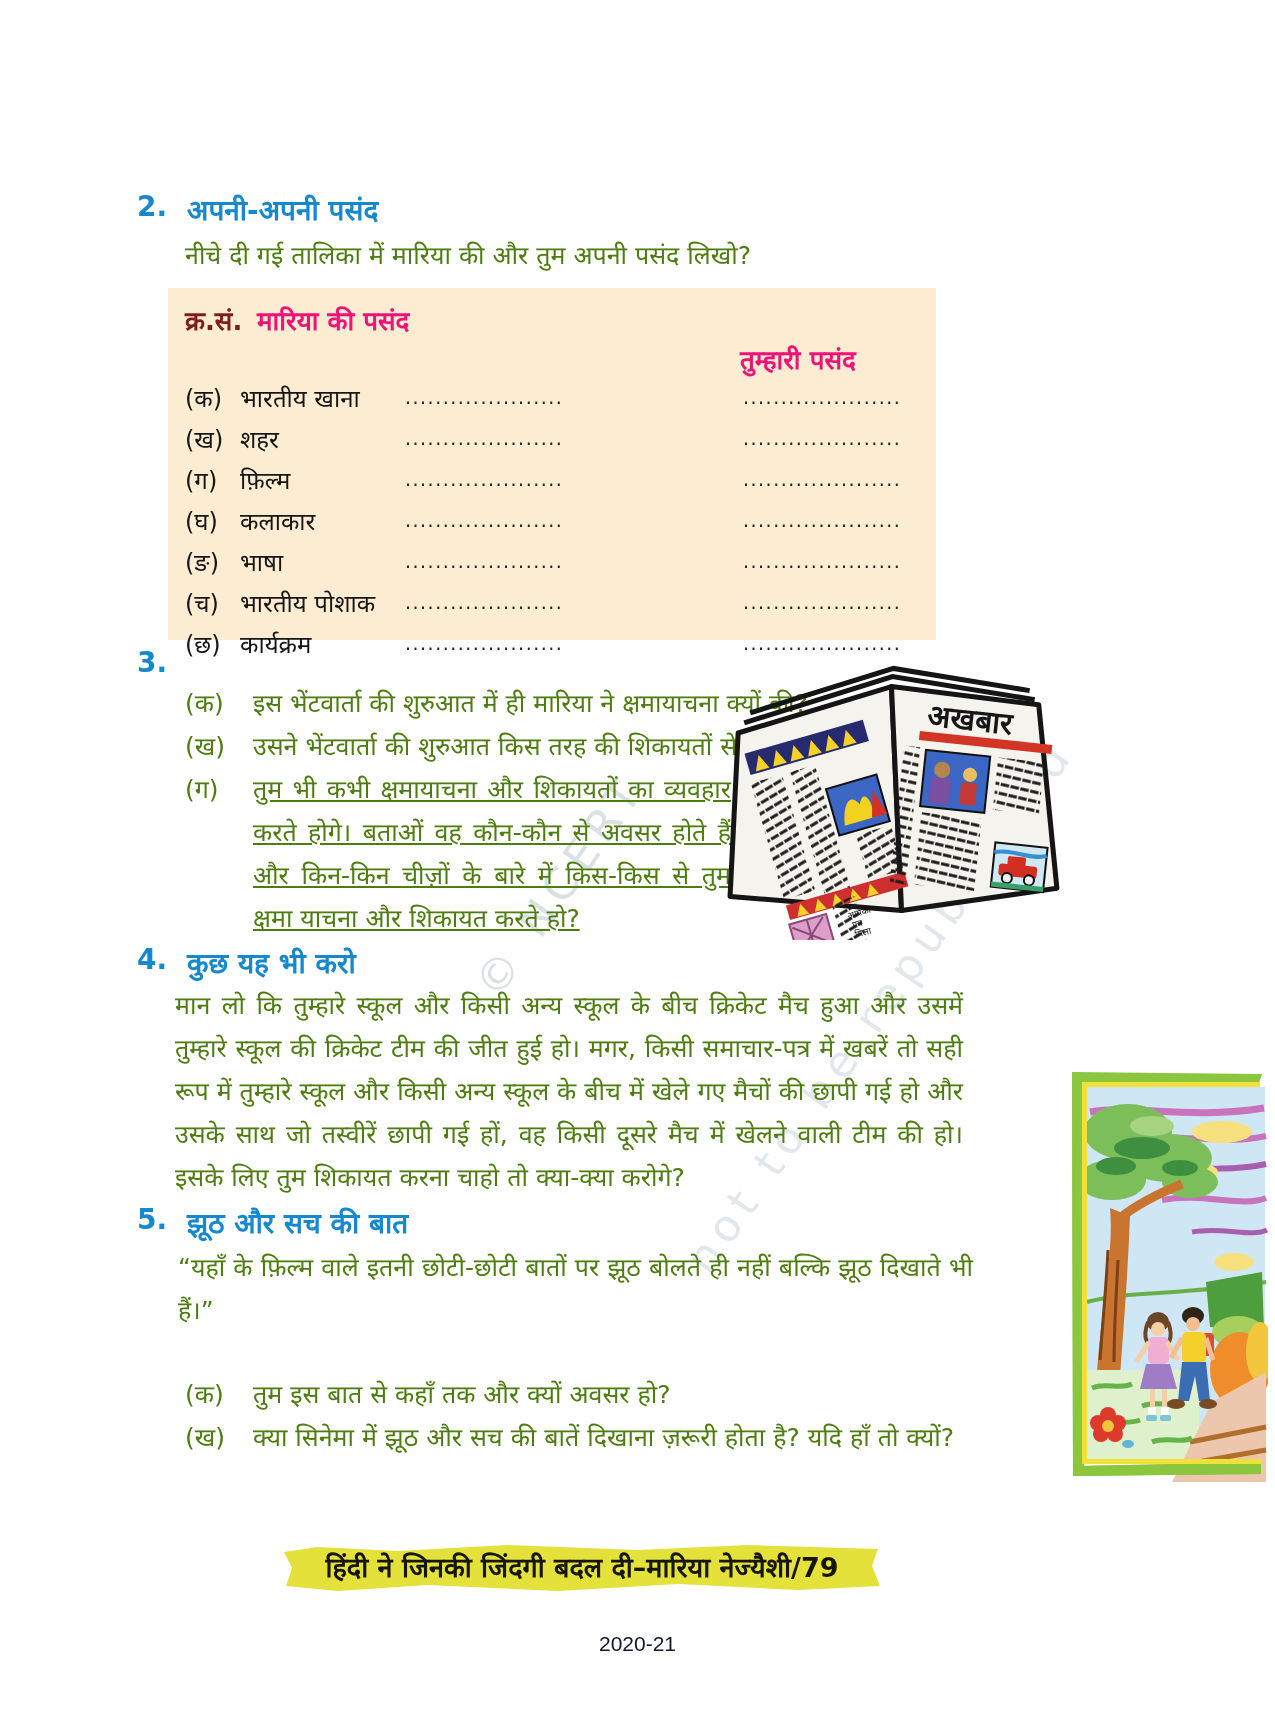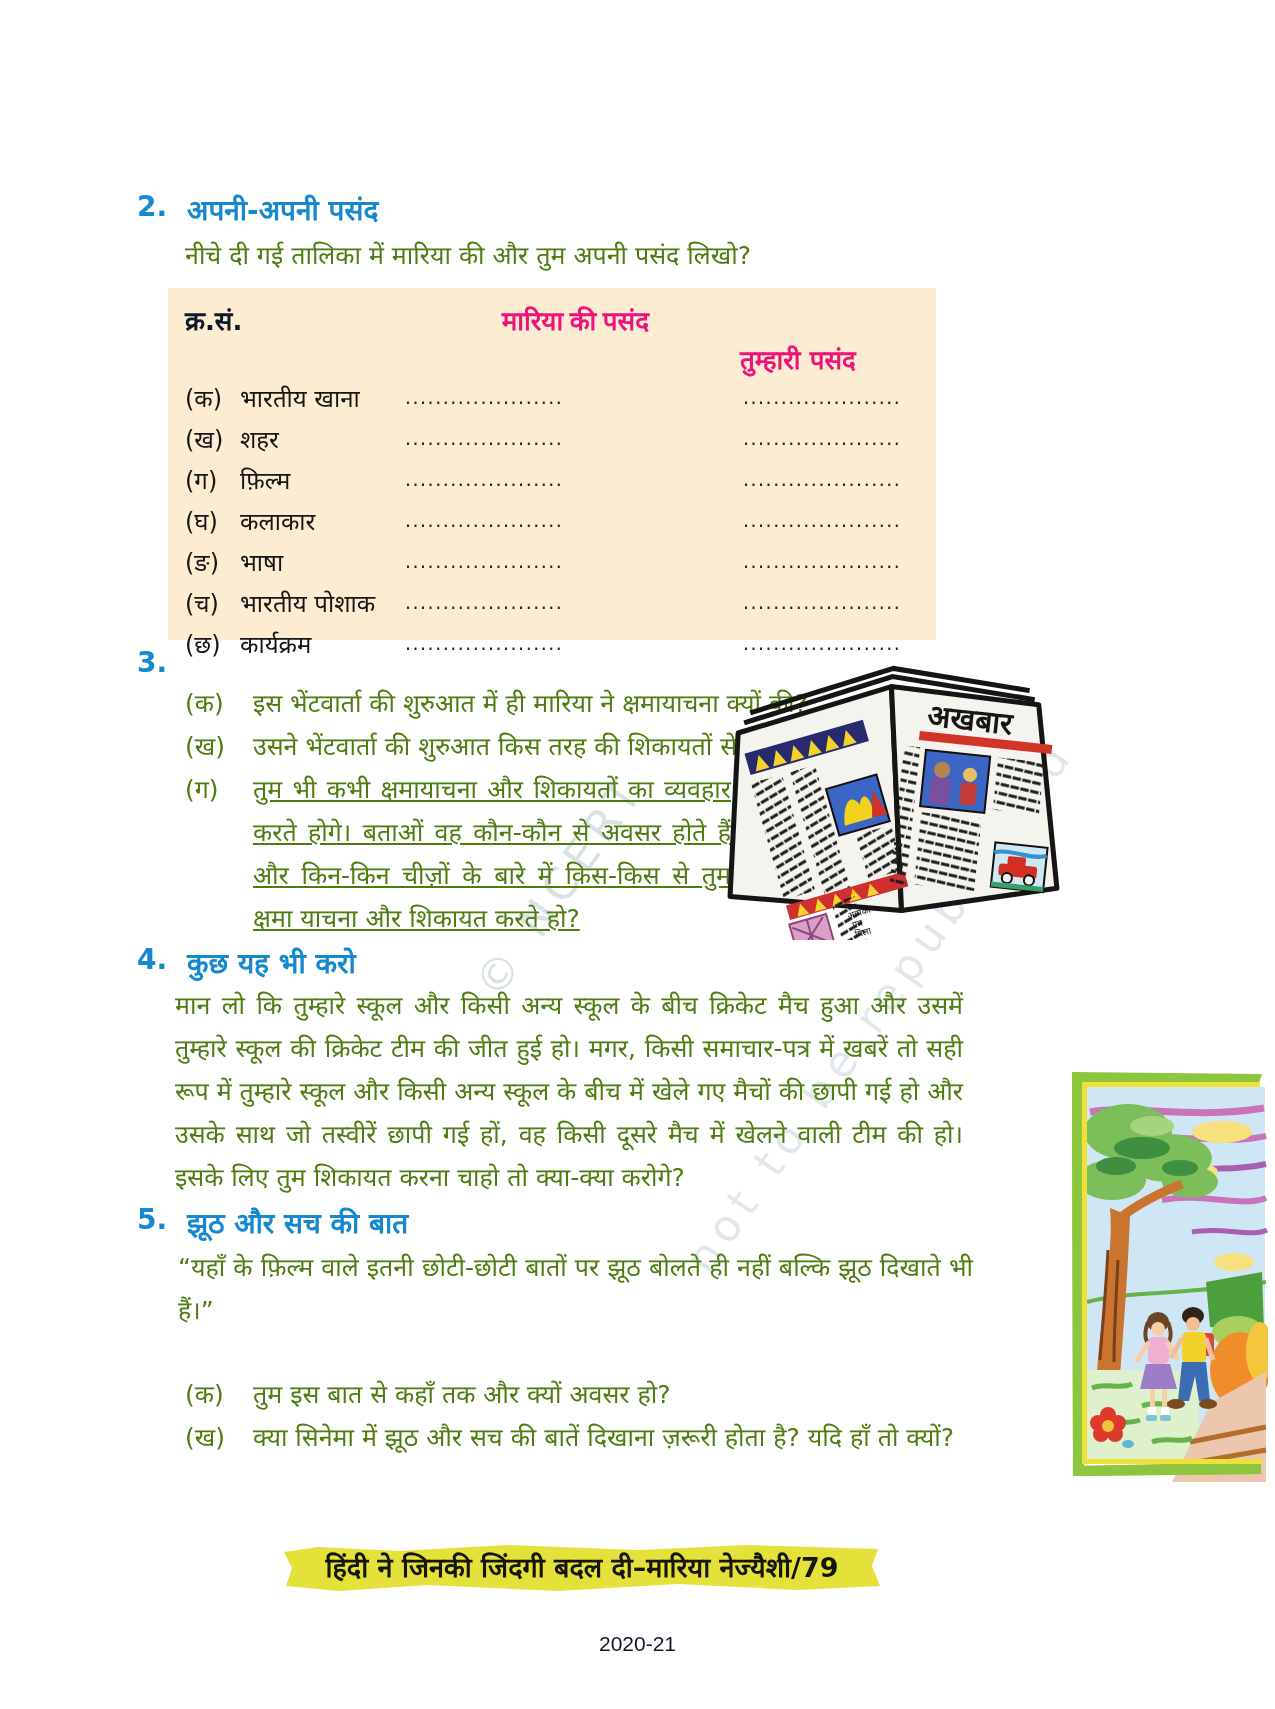--- a/index.html
+++ b/index.html
@@ -18,23 +18,23 @@
   .sec-num { width:28px; }
   .body-text { font-size:25px; line-height:43px; color:#4d7c0f; }
   .just { text-align:justify; }
 
   .intro2 { position:absolute; left:185px; top:234px; width:800px; }
 
   
   .itable { position:absolute; left:168px; top:288px; width:768px; height:352px; background:#fcecd1; }
   .itable-header { display:grid; grid-template-columns:72px 448px 1fr; padding:14px 0 0 17px;
                    font-weight:bold; font-size:26px; }
-  .th-sno { color:#0f172a; }
+  .th-sno { color:#7f1d1d; }
   .th-pink { color:#ec147b; }
-  .th-maria { text-align:right; padding-right:56px;font-family:Liberation Serif, serif; }
+  .th-maria { text-align:left; padding-right:56px; }
   .th-yours { padding-left:35px;margin-top:39px; }
   .itable-row { display:grid; grid-template-columns:55px 165px 338px 1fr; padding-left:17px;
                 height:41px; align-items:center; font-size:24px; }
   .itable-row:first-of-type { margin-top:8px; }
   .dots { font-size:19px; letter-spacing:1.5px; color:#222; line-height:1; }
 
   
   .qitem { position:absolute; display:flex; gap:16px; }
   .qlabel { width:52px; flex:none; font-size:25px; }
 

